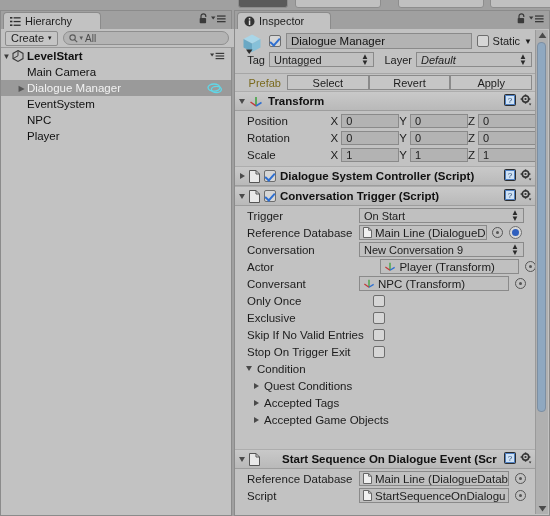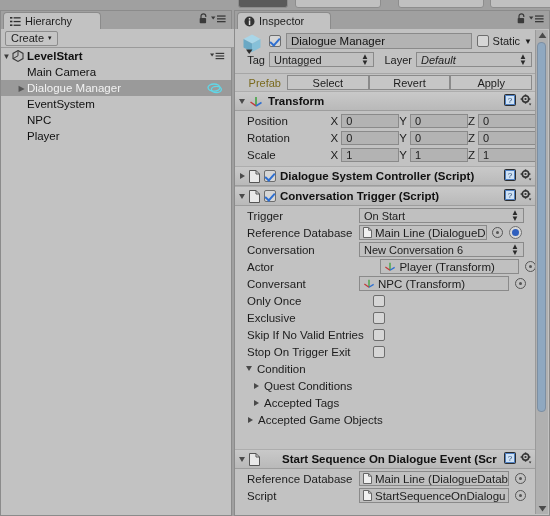--- a/index.html
+++ b/index.html
@@ -147,20 +147,28 @@
         </svg>
       </div>
     </div>
 
     <div id="hier-body">
       <div class="h-toolbar">
         <div class="create-btn">
           <span>Create</span>
           <span style="font-size:7px;">▾</span>
         </div>
+        <div class="searchbox">
+          <svg width="9" height="9" viewBox="0 0 9 9">
+            <circle cx="3.6" cy="3.6" r="2.7" fill="none" stroke="#5a5a5a" stroke-width="1.1"></circle>
+            <line x1="5.6" y1="5.6" x2="8.2" y2="8.2" stroke="#5a5a5a" stroke-width="1.2"></line>
+          </svg>
+          <span style="font-size:7px;color:#5a5a5a;">▾</span>
+          <span>All</span>
+        </div>
       </div>
 
       <div class="h-list">
         <div class="h-row" style="font-weight:bold;">
           <span class="h-arrow" style="font-size:8px;color:#3a3a3a;">▼</span>
           <svg width="12" height="12" viewBox="0 0 12 12" style="margin-right:3px;">
             <path d="M6 0.6 L11 3.4 L11 8.6 L6 11.4 L1 8.6 L1 3.4 Z" fill="none" stroke="#3a3a3a" stroke-width="1.1"></path>
             <path d="M6 0.6 L6 5.8 L1 8.6" fill="none" stroke="#3a3a3a" stroke-width="1"></path>
           </svg>
           <span class="h-name">LevelStart</span>
@@ -421,21 +429,21 @@
                 <i></i>
               </span>
             <span class="radio" style="margin-left:6px;">
                 <i></i>
               </span>
           </div>
 
           <div class="prop">
             <span class="pname" style="width:112px;">Conversation</span>
             <span class="dd" style="width:165px;">
-              <span>New Conversation 6</span>
+              <span>New Conversation 9</span>
               <span class="arrows">▲<br>▼</span>
             </span>
           </div>
 
           <div class="prop">
             <span class="pname" style="width:112px;">Actor</span>
             <span class="objfield" style="width:154px;margin-left:33px;">
               <svg width="12" height="11" viewBox="0 0 14 13" style="flex:none;">
                 <line x1="7" y1="11" x2="7" y2="2" stroke="#3aa13a" stroke-width="1.5"></line>
                 <line x1="7" y1="11" x2="1.5" y2="7" stroke="#c23b3b" stroke-width="1.5"></line>
@@ -485,21 +493,21 @@
             <span>Condition</span>
           </div>
           <div class="foldrow" style="padding-left:19px;">
             <i class="tri-r" style="margin-right:5px;"></i>
             <span>Quest Conditions</span>
           </div>
           <div class="foldrow" style="padding-left:19px;">
             <i class="tri-r" style="margin-right:5px;"></i>
             <span>Accepted Tags</span>
           </div>
-          <div class="foldrow" style="padding-left:13px;">
+          <div class="foldrow" style="padding-left:19px;">
             <i class="tri-r" style="margin-right:5px;"></i>
             <span>Accepted Game Objects</span>
           </div>
           <div style="height:18px;"></div>
         </div>
 
         <div class="comp-head">
           <span class="fold">
               <i class="tri-d"></i>
             </span>

